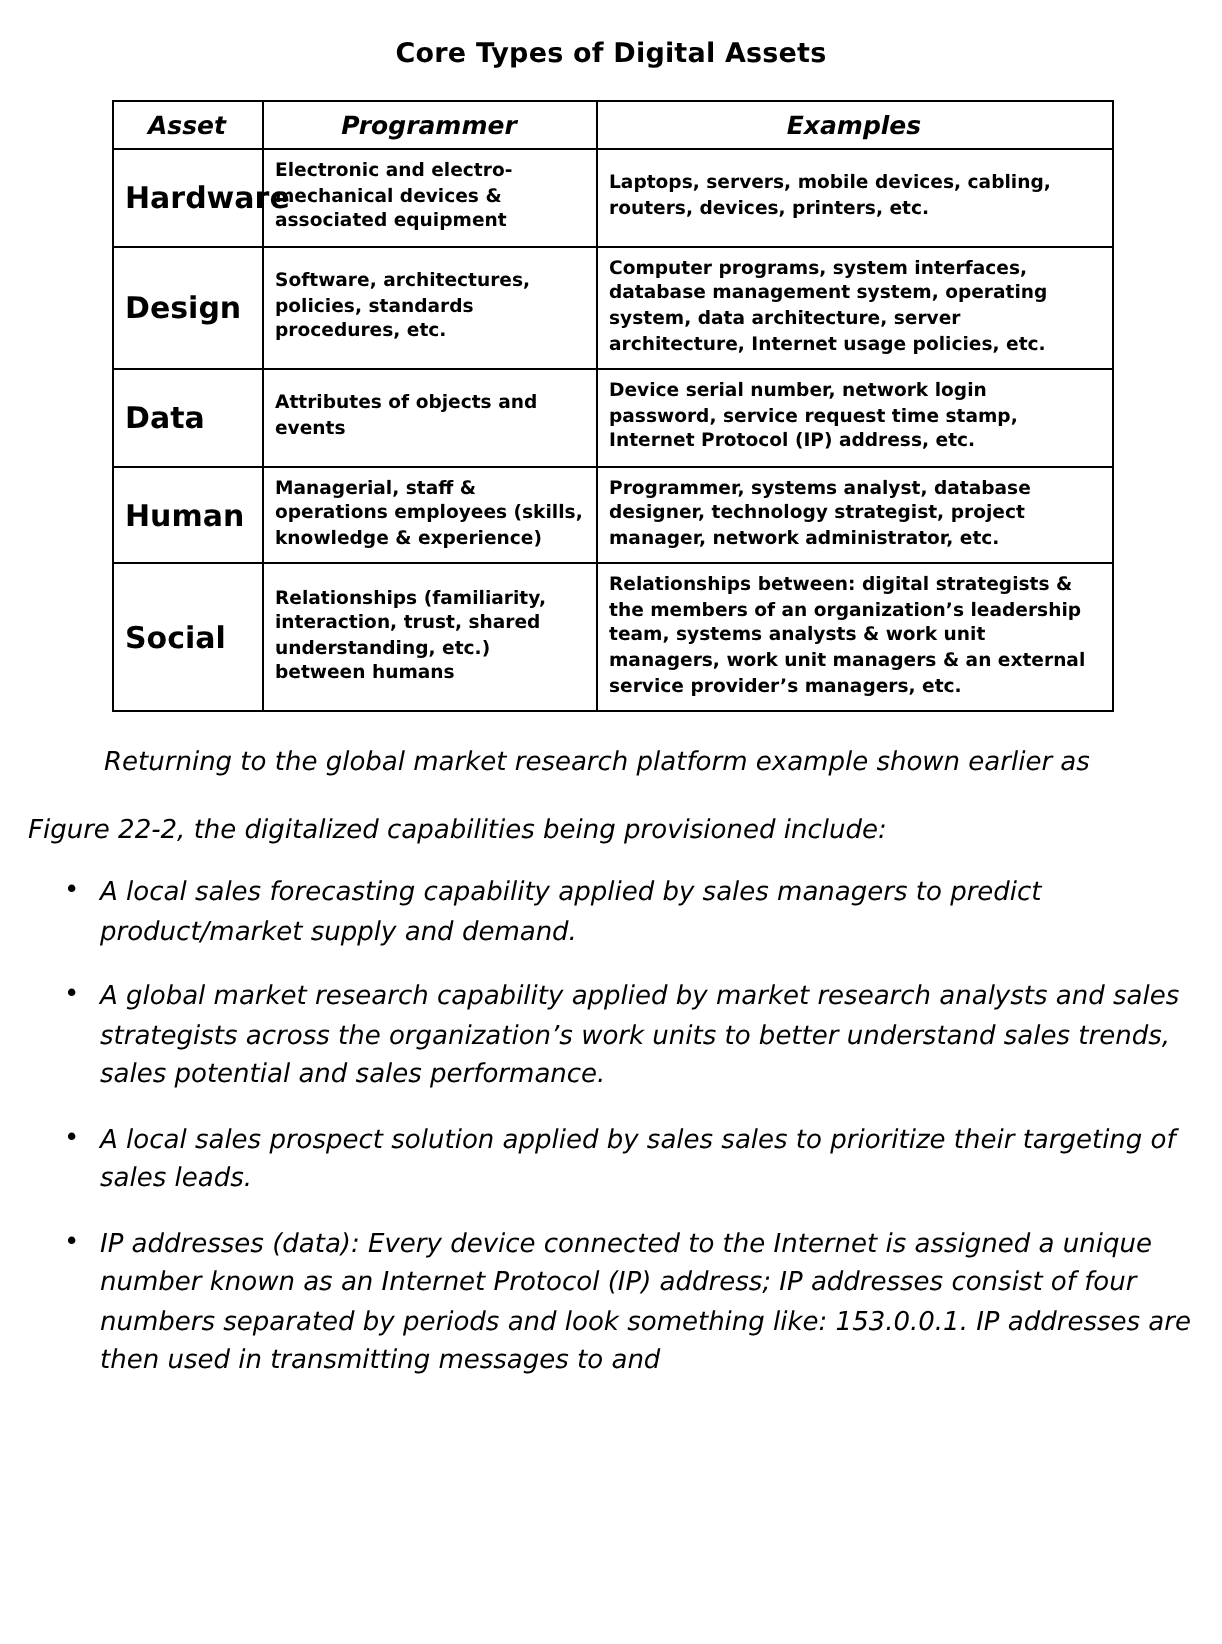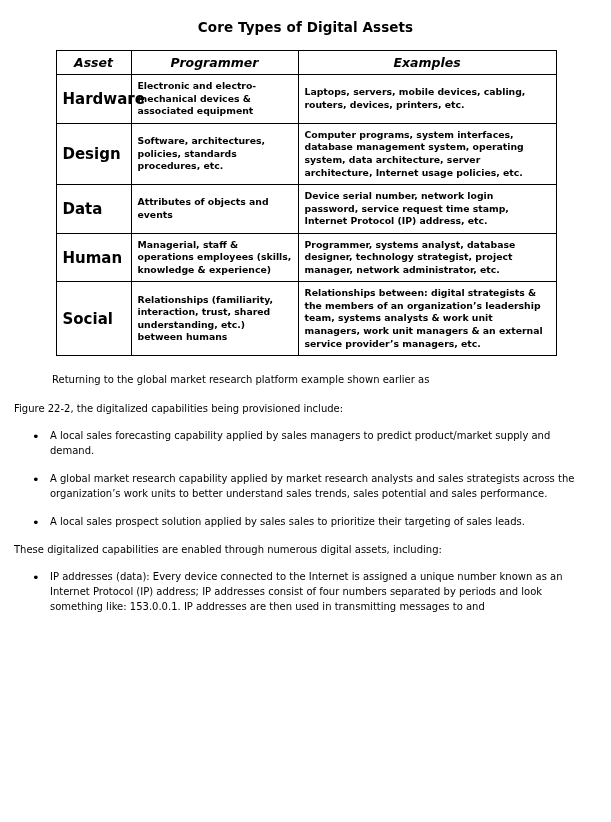--- a/index.html
+++ b/index.html
@@ -71,22 +71,23 @@
     font-weight: bold;
     font-size: 9.3px;
     line-height: 1.35;
     text-align: left;
   }
 
   
   .body {
     margin: 0 14px;
     padding-top: 2px;
-    font-size: 10px;
+    font-size: 13px;
     line-height: 1.5;
+    font-style: italic;
   }
   p.para {
     margin: 14px 0 0 0;
     text-align: justify;
   }
   p.para.indent {
     text-indent: 38px;
   }
   p.tight {
     margin-top: 13px;
@@ -170,20 +171,19 @@
 
     <p class="para indent">Returning to the global market research platform example shown earlier as</p>
     <p class="para">Figure 22-2, the digitalized capabilities being provisioned include:</p>
 
     <ul class="bullets">
       <li>A local sales forecasting capability applied by sales managers to predict product/market supply and demand.</li>
       <li>A global market research capability applied by market research analysts and sales strategists across the organization’s work units to better understand sales trends, sales potential and sales performance.</li>
       <li>A local sales prospect solution applied by sales sales to prioritize their targeting of sales leads.</li>
     </ul>
 
-    <p class="para tight">These digitalized capabilities are enabled through numerous digital assets, including:</p>
 
     <ul class="bullets last-list">
       <li>IP addresses (data): Every device connected to the Internet is assigned a unique number known as an Internet Protocol (IP) address; IP addresses consist of four numbers separated by periods and look something like: 153.0.0.1.  IP addresses are then used in transmitting messages to and</li>
     </ul>
 
   </div>
 </div>
 
 </body></html>

